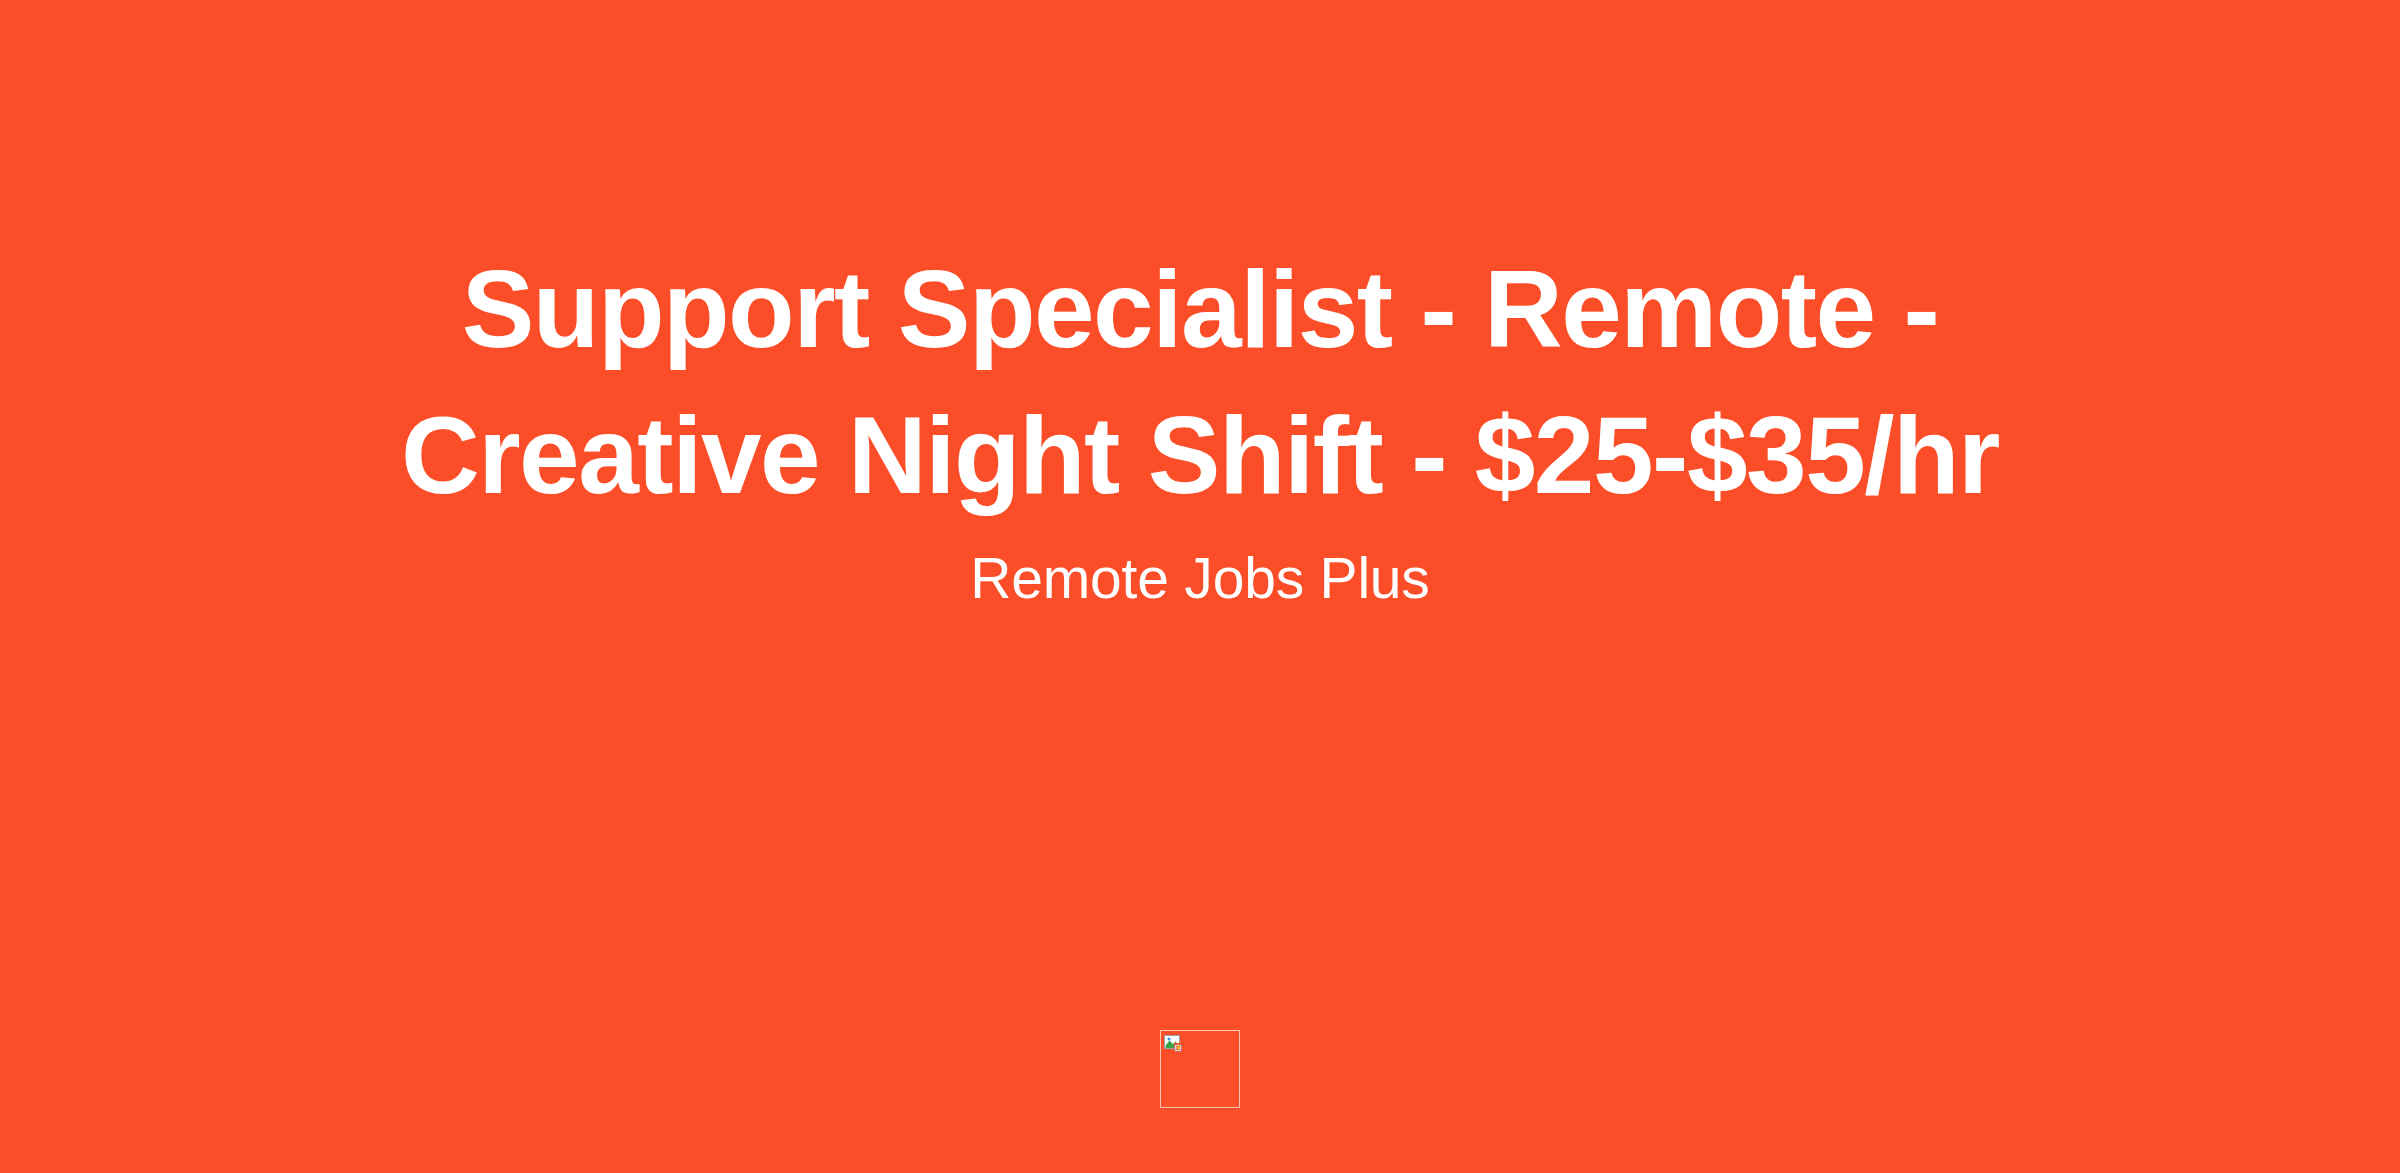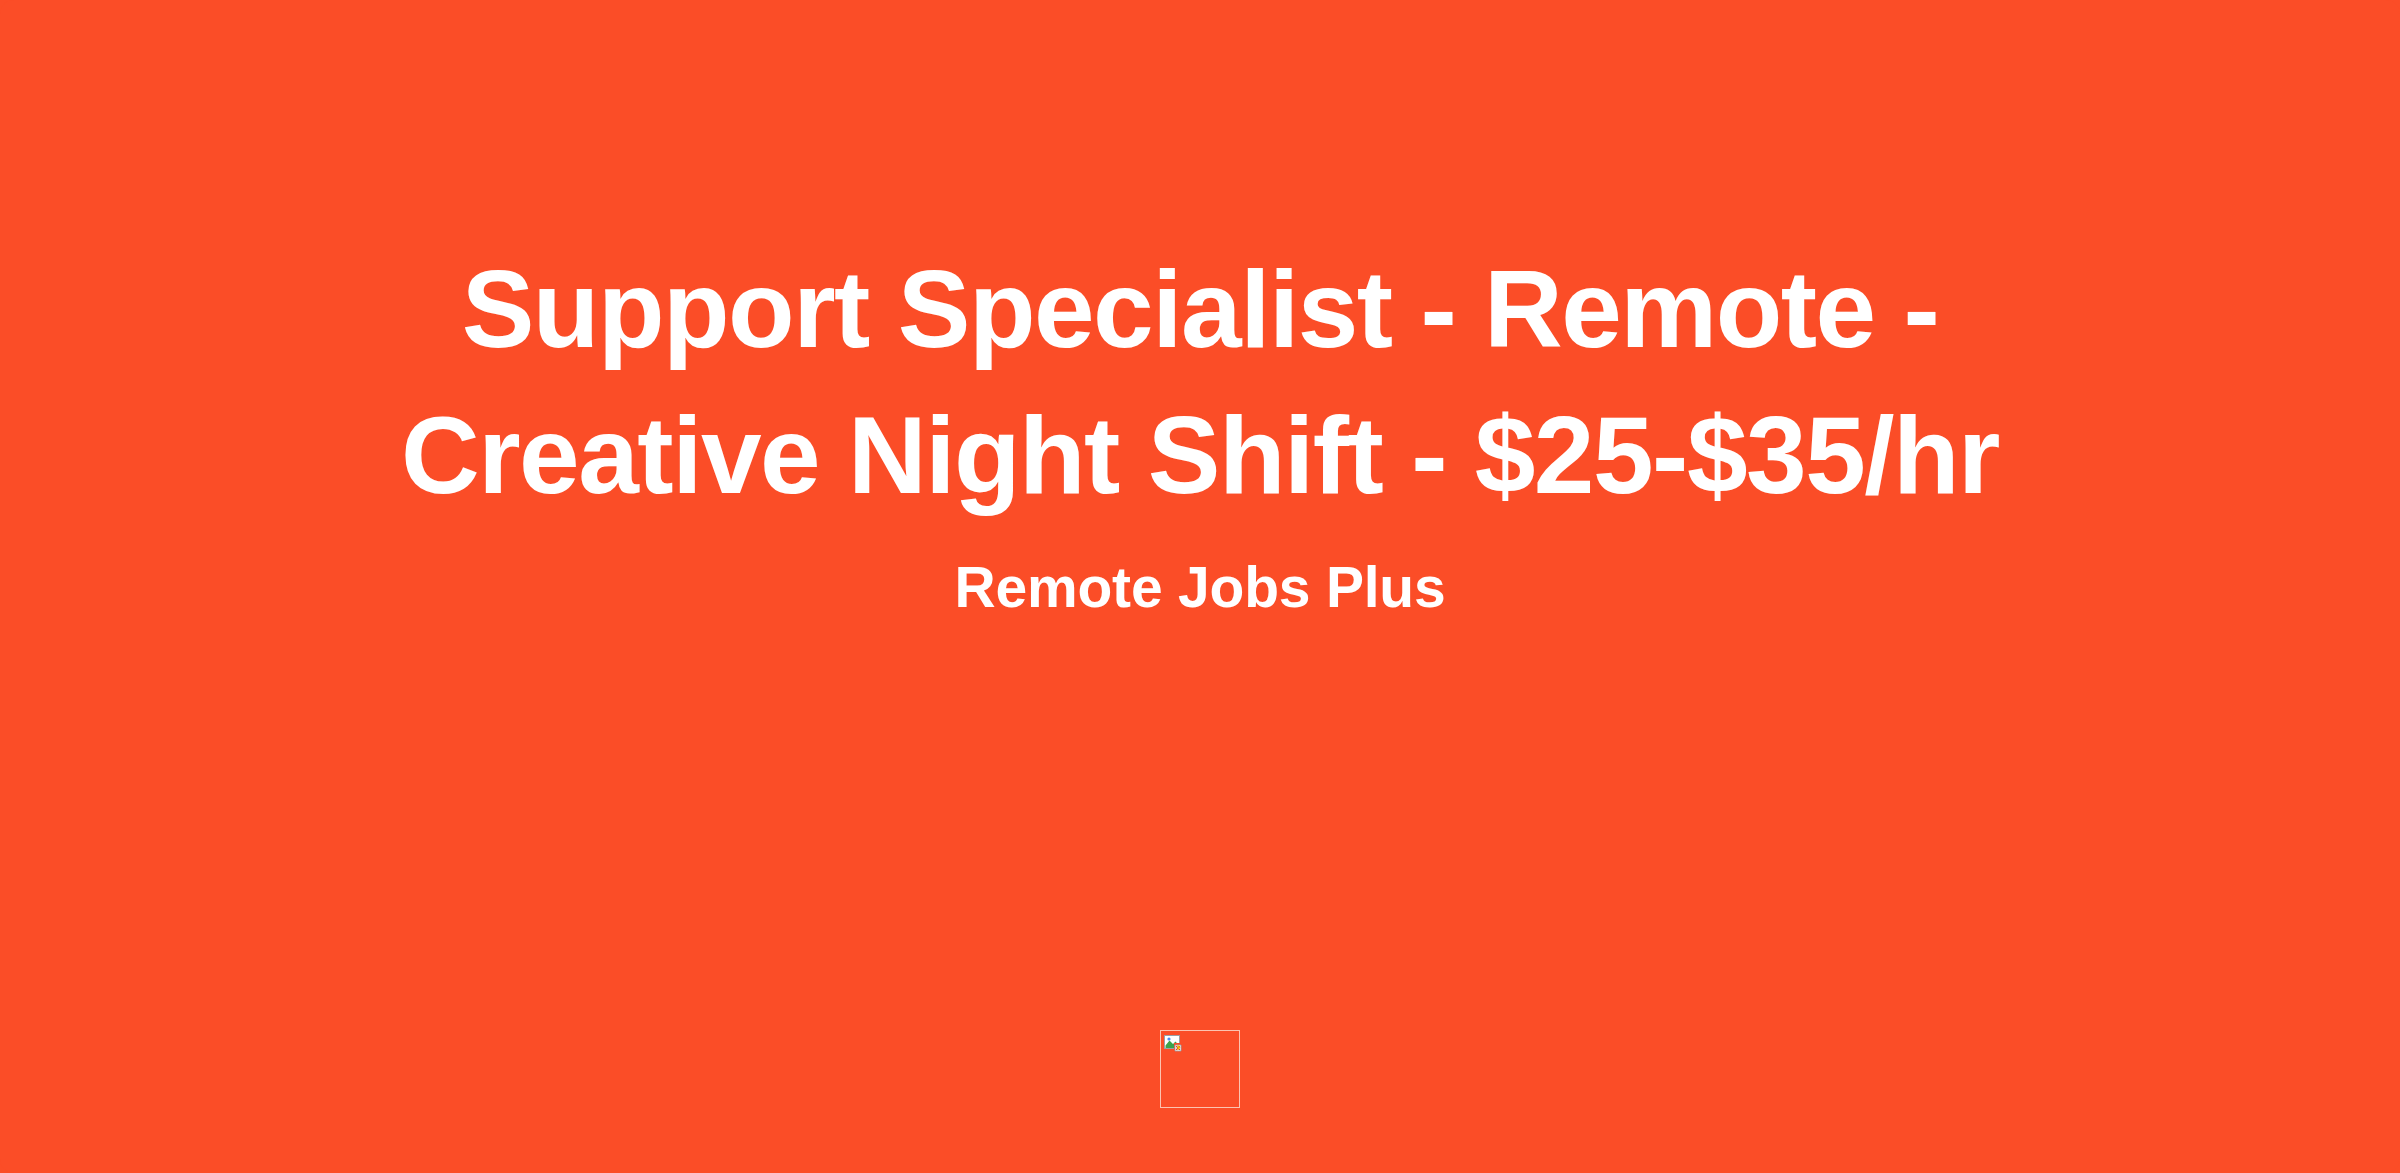--- a/index.html
+++ b/index.html
@@ -44,26 +44,26 @@
     color: #FFFFFF;
     font-family: "Liberation Sans", sans-serif;
     font-size: 109px;
     line-height: 146px;
     font-weight: 700;
     letter-spacing: -1.5px;
     word-wrap: break-word;
   }
 
   .hero-subtitle {
-    margin: 23px 0 0 0;
+    margin: 14px 0 0 0;
     color: #FFFFFF;
     font-family: "Liberation Sans", sans-serif;
     font-size: 57px;
     line-height: 72px;
-    font-weight: 700;
+    font-weight: 400;
     letter-spacing: -0.2px;
   }
 
   
   .media-slot {
     position: absolute;
     left: 1160px;
     top: 1030px;
     width: 80px;
     height: 78px;

